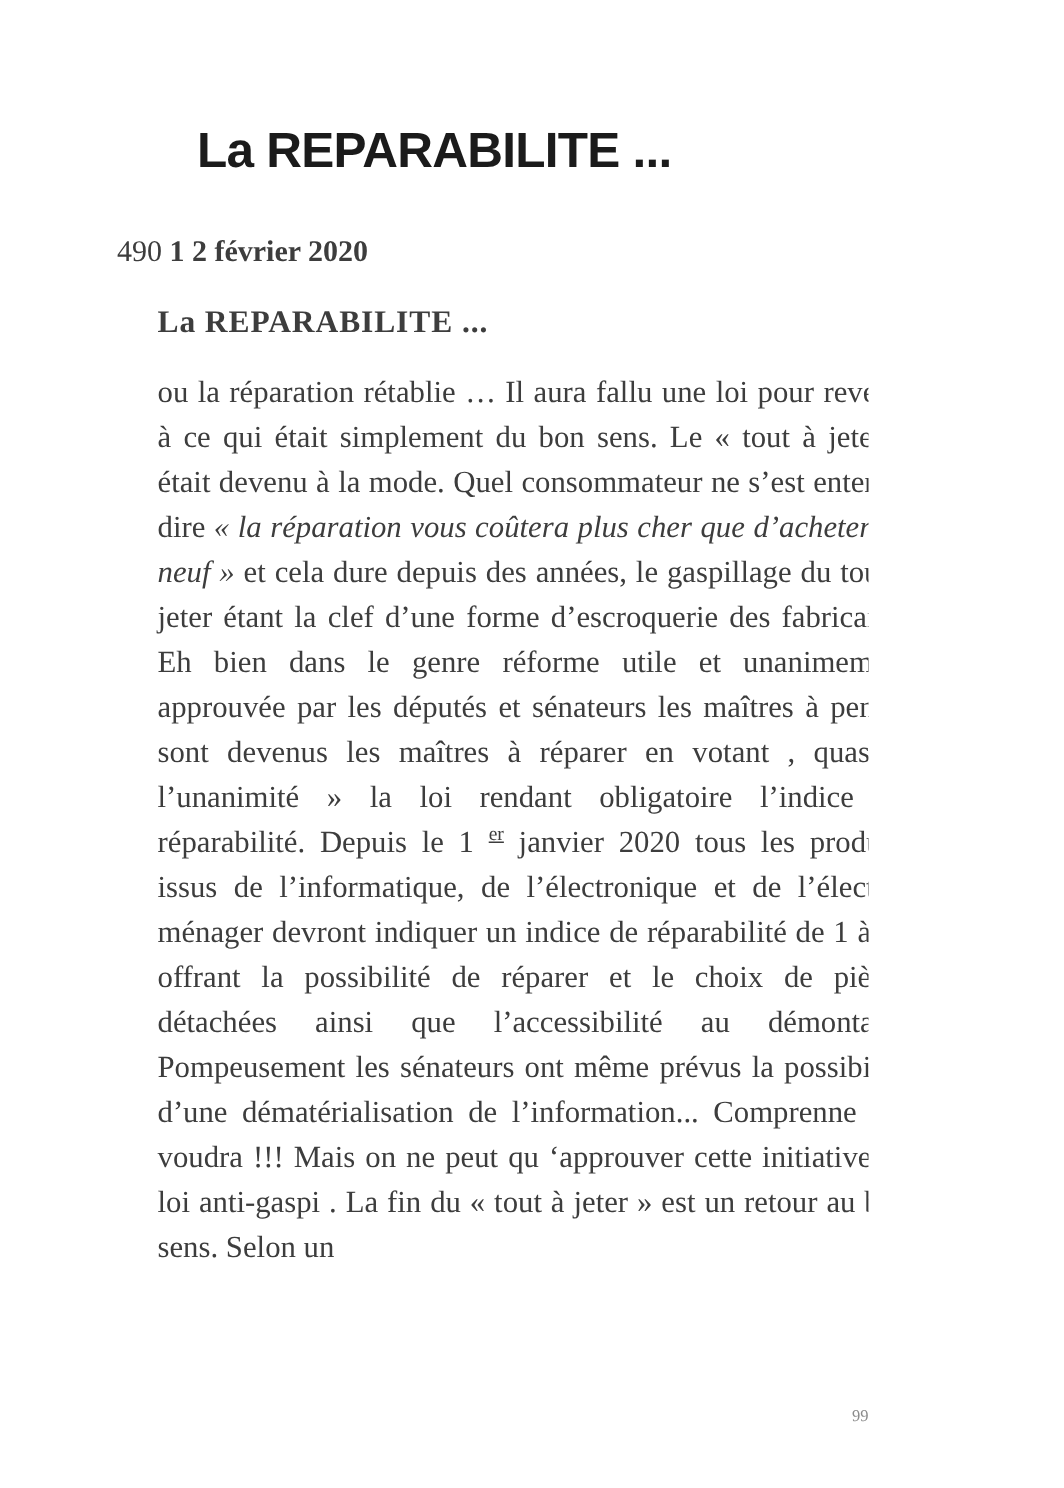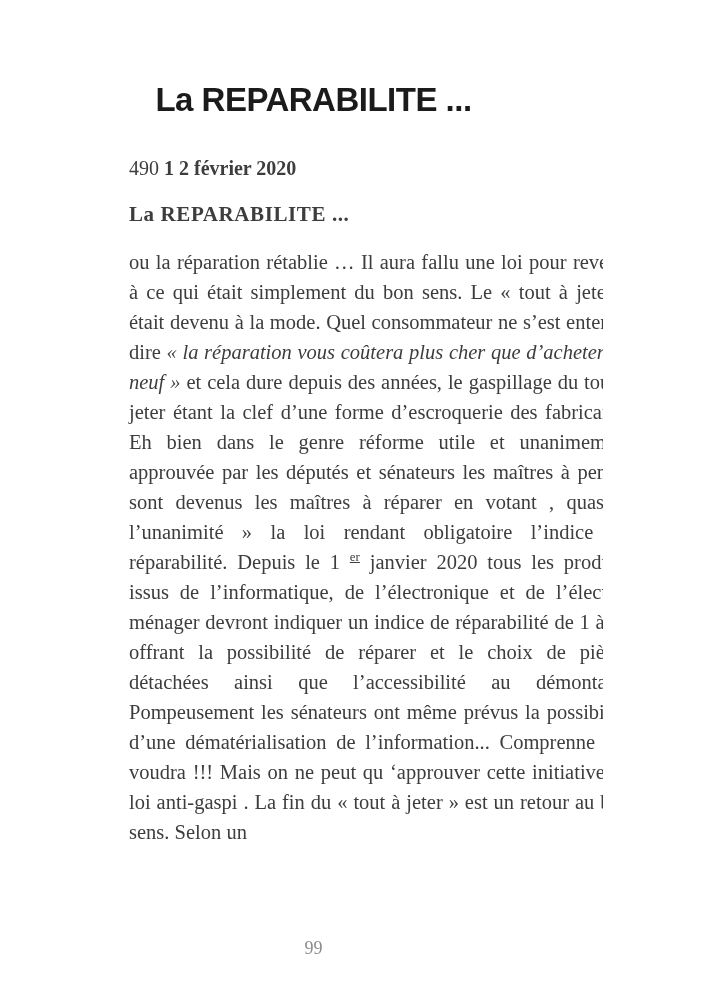--- a/index.html
+++ b/index.html
@@ -8,36 +8,35 @@
     background: #ffffff;
   }
   .page {
     position: relative;
     width: 579px;
     height: 992px;
     background: #ffffff;
     overflow: hidden;
     font-family: "Liberation Serif", serif;
     color: #3d3d3d;
-    margin-left: 24px;
   }
   .doc-title {
     margin: 0;
     padding-top: 80px;
     text-align: center;
     font-family: "Liberation Sans", sans-serif;
     font-weight: 700;
     font-size: 33px;
     line-height: 40px;
     letter-spacing: -0.5px;
     color: #1b1b1b;
   }
   .meta-line {
     margin: 36px 0 0 0;
-    padding-left: 105px;
+    padding-left: 78px;
     font-size: 20px;
     line-height: 24px;
     color: #3d3d3d;
   }
   .meta-line .meta-date {
     font-weight: 700;
   }
   .doc-subtitle {
     margin: 22px 0 0 0;
     padding-left: 105px;
@@ -63,22 +62,22 @@
     font-size: 13px;
     line-height: 0;
     vertical-align: super;
     text-decoration: underline;
   }
   .page-number {
     position: absolute;
     top: 938px;
     left: 0;
     width: 100%;
-    text-align: center;
-    font-size: 18px;
+    text-align: right;
+    font-size: 11px;
     color: #8c8c8c;
   }
 </style>
 </head>
 <body>
 
 <div class="page">
 
   <h1 class="doc-title">La REPARABILITE ...</h1>
 

